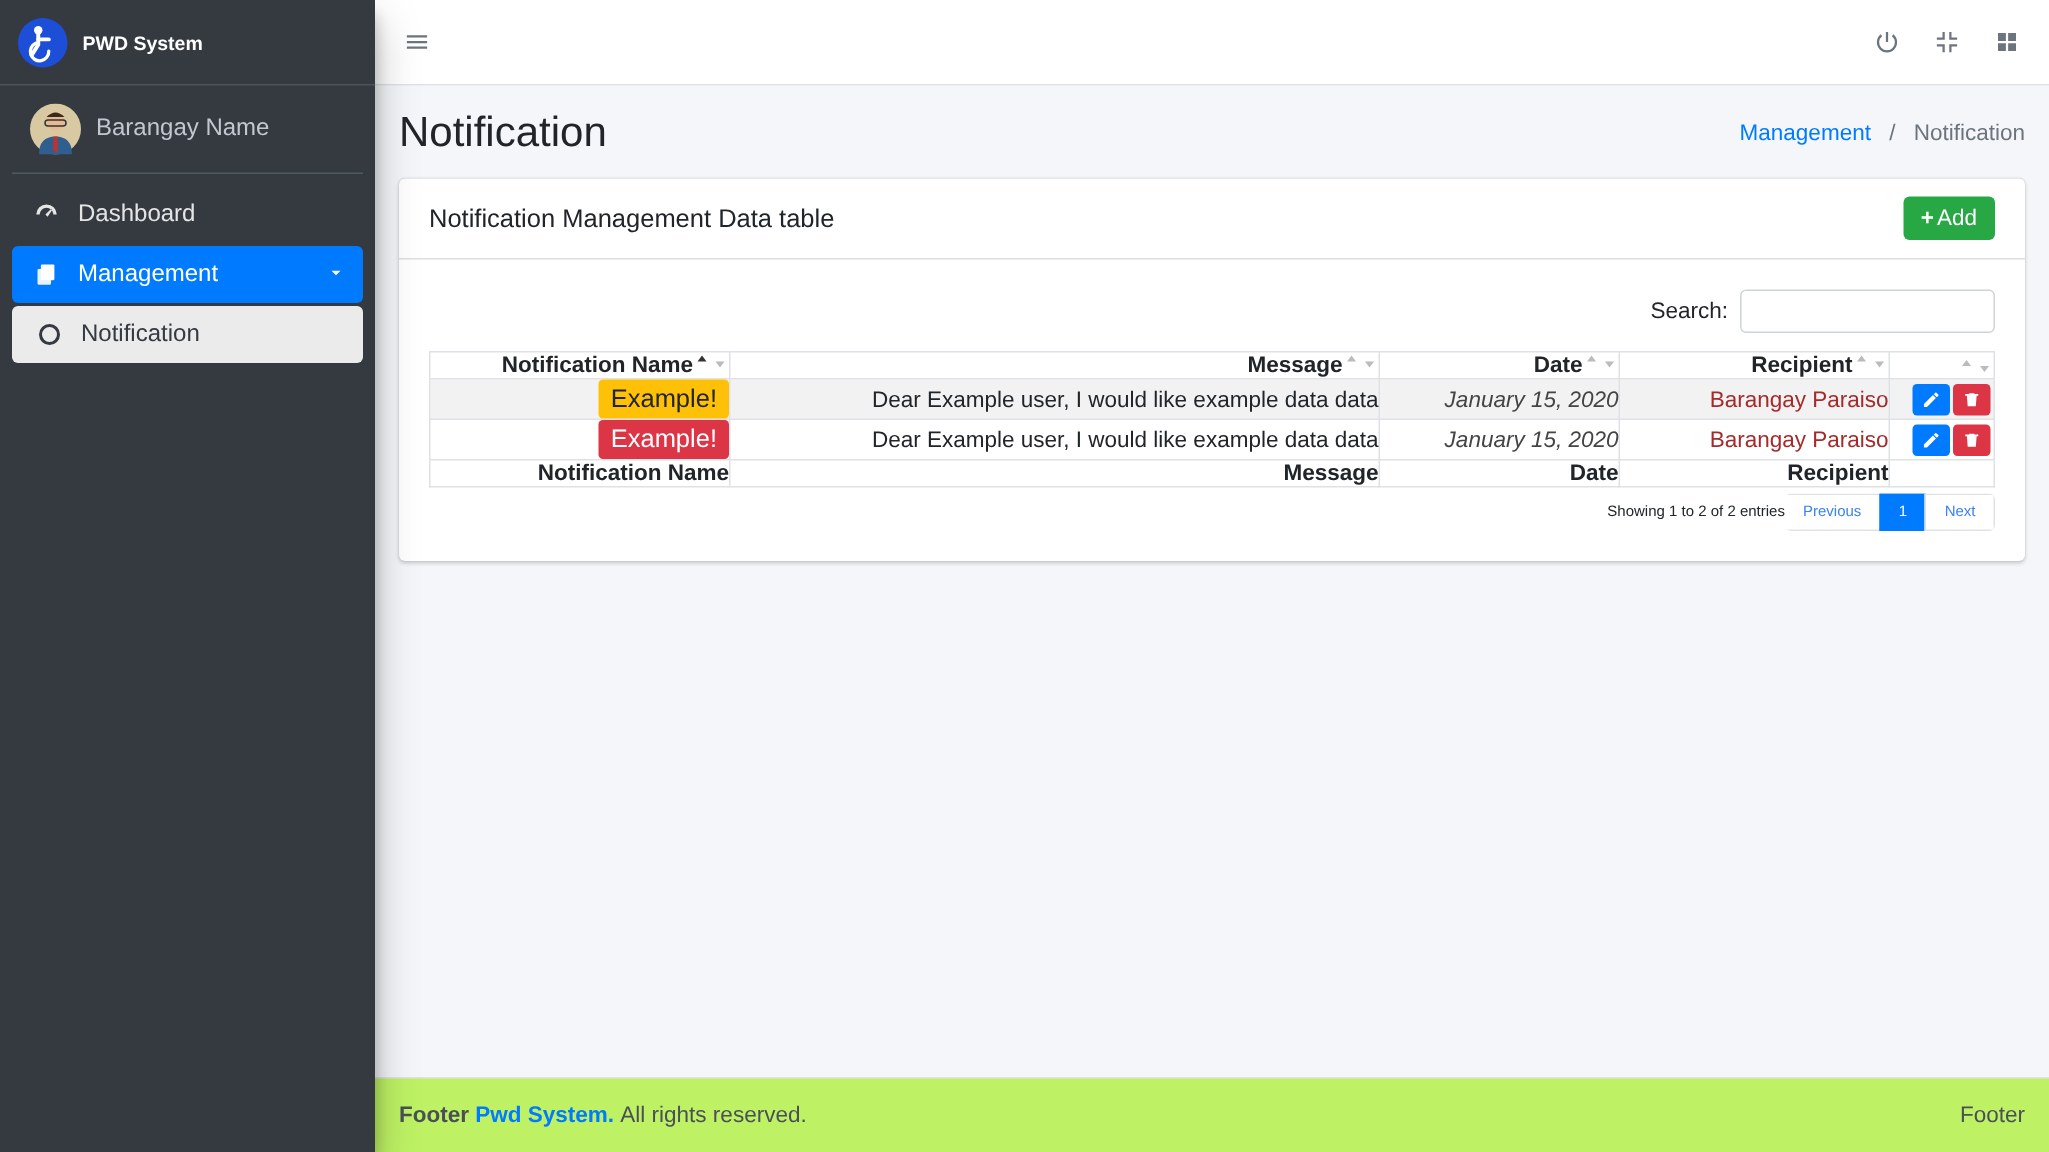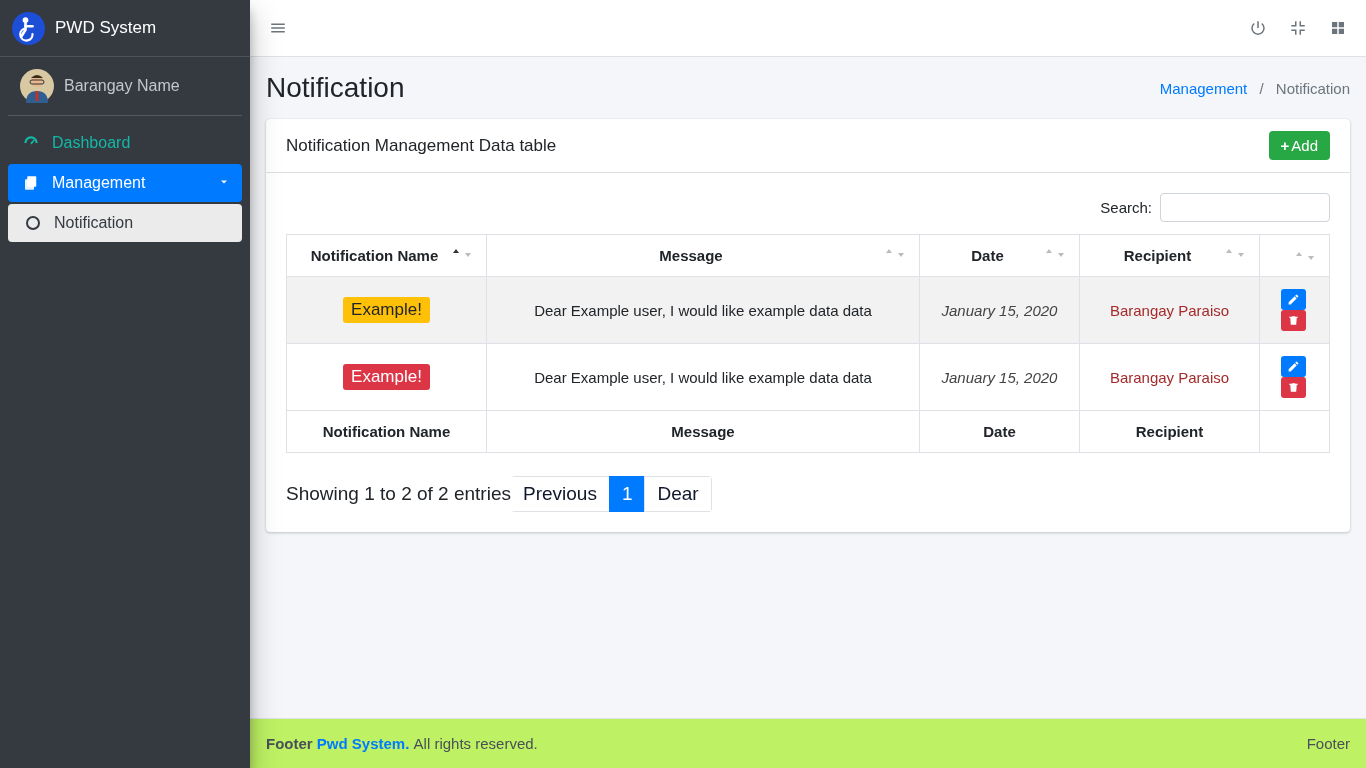--- a/index.html
+++ b/index.html
@@ -2,29 +2,29 @@
 <html><head>
 <meta charset="utf-8">
 <style>
 *{box-sizing:border-box;margin:0;padding:0}
 html,body{height:100%;font-family:"Source Sans Pro","Helvetica Neue",Arial,sans-serif;font-size:16px;color:#212529}
 body{display:flex;flex-direction:column;background:#f4f6f9}
 a{text-decoration:none}
 
 
 .sidebar{position:fixed;left:0;top:0;bottom:0;width:250px;background:#343a40;color:#c2c7d0;display:flex;flex-direction:column;z-index:10;box-shadow:0 14px 28px rgba(0,0,0,.25),0 10px 10px rgba(0,0,0,.22)}
-.brand{display:flex;align-items:center;height:57px;padding:0 12px;font-size:17px;border-bottom:1px solid #4b545c;font-weight:400;color:#fff}
+.brand{display:flex;align-items:center;height:57px;padding:0 12px;font-size:13px;border-bottom:1px solid #4b545c;font-weight:700;color:#fff}
 .brand .logo{width:33px;height:33px;border-radius:50%;margin-right:10px;display:inline-flex;align-items:center;justify-content:center;background:#1d4ed8;position:relative}
 .brand .logo svg{width:28px;height:28px;display:block}
 .user-panel{display:flex;align-items:center;padding:12px;border-bottom:1px solid #4f5962;margin:0 8px}
 .user-panel .avatar{width:34px;height:34px;border-radius:50%;margin-right:10px;display:flex;align-items:center;justify-content:center}
 .user-panel .avatar svg{width:34px;height:34px}
 .user-panel .name{color:#c2c7d0}
 .nav{padding:8px}
-.nav-item{display:flex;align-items:center;padding:10px 12px;border-radius:4px;margin-bottom:2px;color:#14b8a6;cursor:pointer;position:relative}
+.nav-item{display:flex;align-items:center;padding:10px 12px;border-radius:4px;margin-bottom:2px;color:#e5e5e5;cursor:pointer;position:relative}
 .nav-item .nav-icon{width:22px;margin-right:10px;display:inline-flex;align-items:center;justify-content:center}
 .nav-item.active{background:#007bff;color:#fff}
 .nav-item.active .chev{color:#fff}
 .nav-item .chev{position:absolute;right:12px;font-size:12px}
 .nav-sub{padding-left:0}
 .nav-sub .nav-item{padding-left:14px}
 .nav-sub .nav-item.current{background:#e9ecef40;color:#343a40;background:#ffffffcf;color:#343a40}
 .nav-sub .nav-item.current{background:rgba(255,255,255,.9);color:#343a40}
 .nav-sub .nav-item .circle-icon{width:14px;height:14px;border:2px solid currentColor;border-radius:50%;display:inline-block}
 .nav-sub .nav-item.current .circle-icon{border-color:#343a40}
@@ -56,38 +56,38 @@
 .btn-success .plus{font-weight:700;margin-right:2px}
 
 .card-body{padding:20px}
 
 
 .dt-search{display:flex;align-items:center;justify-content:flex-end;margin-bottom:12px;gap:8px;font-size:15px}
 .dt-search input{border:1px solid #ced4da;border-radius:4px;padding:5px 8px;font-size:15px;width:170px}
 
 
 table.dt{width:100%;border-collapse:collapse;border:1px solid #dee2e6}
-table.dt th,table.dt td{border:1px solid #dee2e6;padding:12px;text-align:center;vertical-align:middle;font-size:15px}
+table.dt th,table.dt td{border:1px solid #dee2e6;padding:0;text-align:right;vertical-align:middle;font-size:15px}
 table.dt thead th,table.dt tfoot th{font-weight:700}
 table.dt tbody tr:nth-child(odd){background:#f2f2f2}
 .sort-icons{float:right;display:inline-flex;flex-direction:row;gap:0;color:#bbb;font-size:10px}
 .sort-icons svg{width:12px;height:12px;display:block}
 .badge{display:inline-block;padding:3px 8px;border-radius:3px;font-size:17px;font-weight:400;color:#212529}
 .badge-warning{background:#ffc107}
 .badge-danger{background:#dc3545;color:#fff}
 .date-cell{font-style:italic;color:#444}
 .recipient-cell{color:#a52a2a;font-weight:400}
 .actions-cell .btn{margin-right:2px}
 .actions-cell svg{width:13px;height:13px}
 
-.dt-footer{display:flex;align-items:center;justify-content:flex-start;margin-top:23px;font-size:19px}
+.dt-footer{display:flex;align-items:center;justify-content:flex-end;margin-top:4px;font-size:10px}
 .pagination{display:flex;border-radius:4px;overflow:hidden}
 .page-item{border:1px solid #dee2e6;padding:6px 12px;margin-left:-1px;color:#6c757d;background:#fff;cursor:pointer}
 .page-item.active{background:#007bff;color:#fff;border-color:#007bff}
-.page-item.disabled{color:#0f172a;cursor:default}
+.page-item.disabled{color:#3b82f6;cursor:default}
 
 
 .main-footer{margin-top:auto;background:#bef264;border-top:1px solid #dee2e6;padding:16px;color:#495057;display:flex;justify-content:space-between;font-size:15px}
 .main-footer strong a{color:#007bff}
 
 
 .th-actions{width:70px}
 .th-date{width:160px}
 .th-recip{width:180px}
 .th-name{width:200px}
@@ -319,21 +319,21 @@
             <th></th>
           </tr>
         </tfoot>
       </table>
 
       <div class="dt-footer">
         <span>Showing 1 to 2 of 2 entries</span>
         <div class="pagination">
           <span class="page-item disabled">Previous</span>
           <span class="page-item active">1</span>
-          <span class="page-item disabled">Dear</span>
+          <span class="page-item disabled">Next</span>
         </div>
       </div>
 
     </div>
   </div>
 
   <footer class="main-footer">
     <div>
       <strong>
         <span>Footer </span><a>Pwd System.</a>

